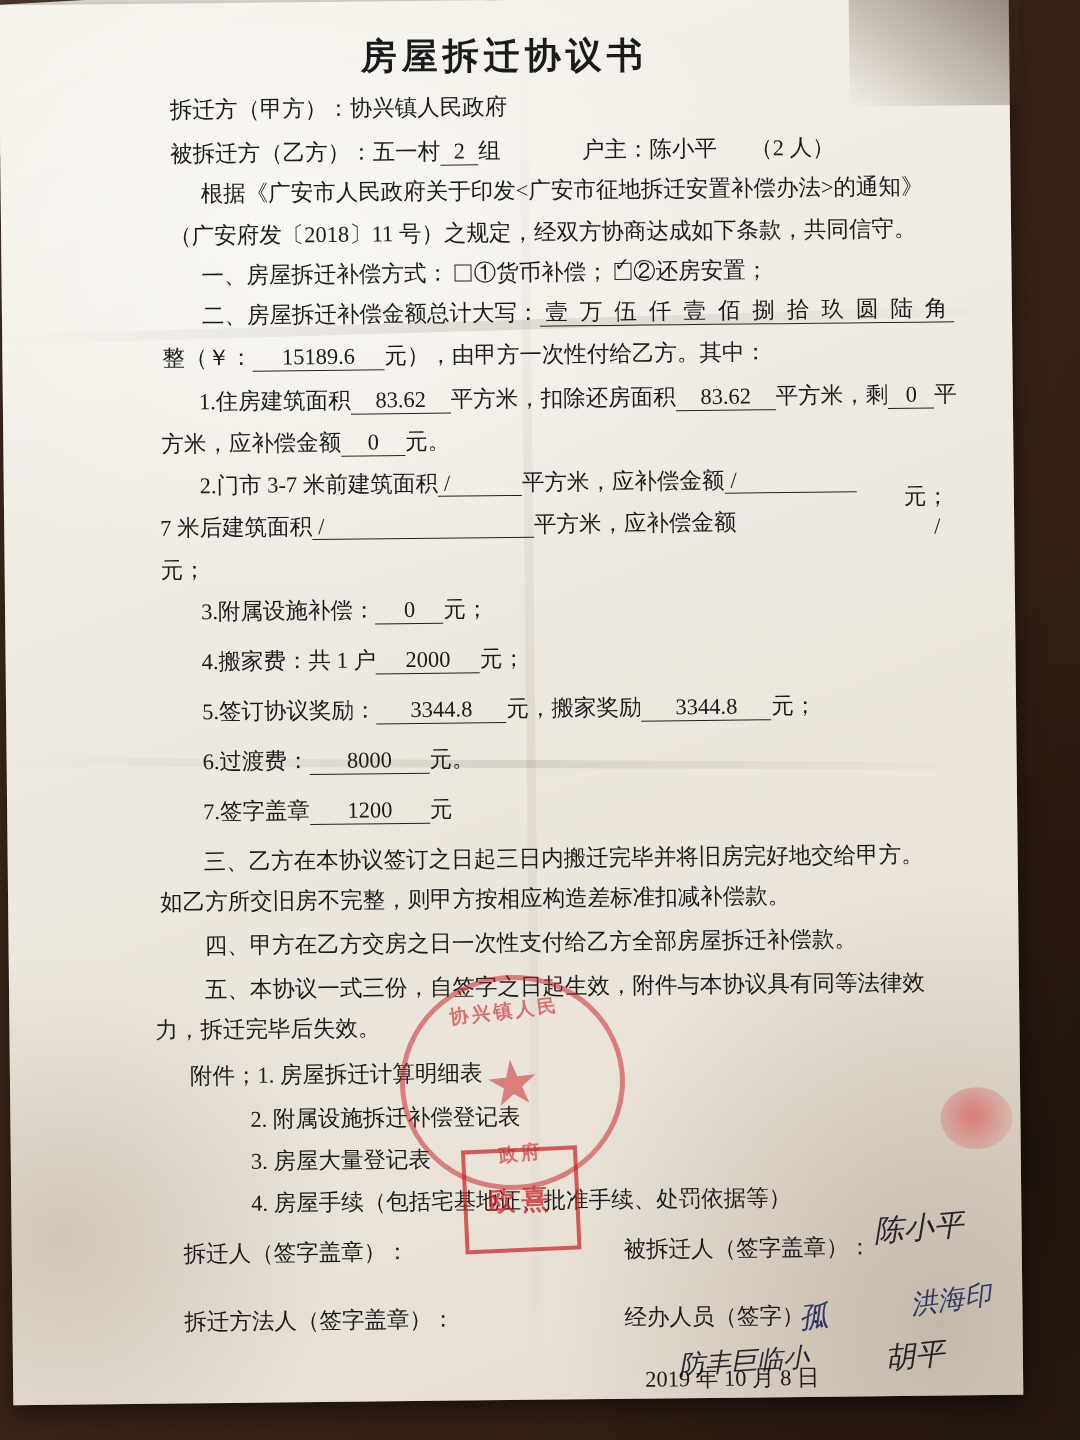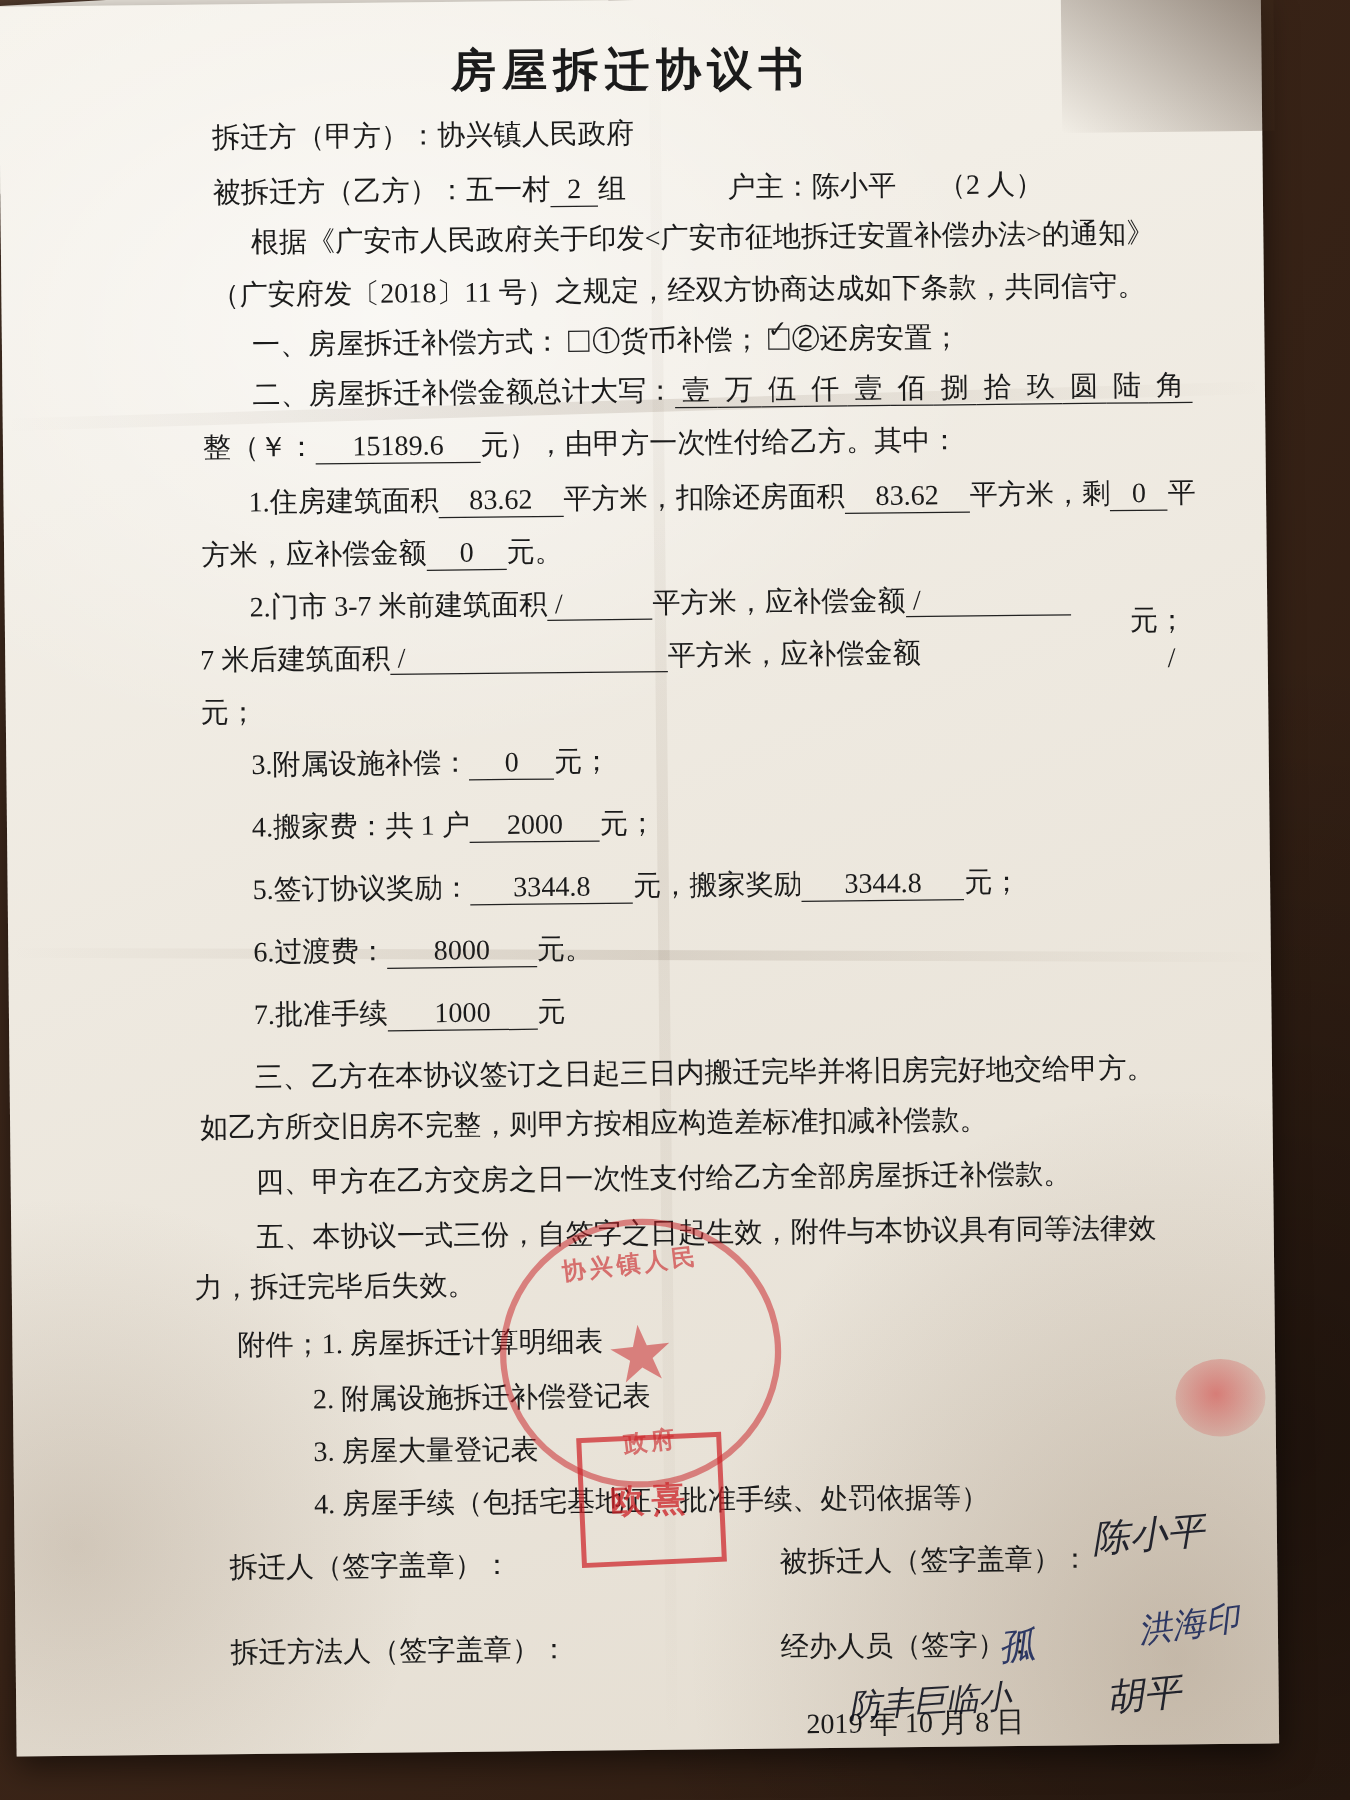--- a/index.html
+++ b/index.html
@@ -301,21 +301,21 @@
 
     <div class="ln" style="left:196px; top:698px;">
       <span>5.</span><span>签订协议奖励：</span><span class="fill" style="min-width:118px;">3344.8</span><span>元，搬家奖励</span><span class="fill" style="min-width:118px;">3344.8</span><span>元；</span>
     </div>
 
     <div class="ln" style="left:196px; top:748px;">
       <span>6.</span><span>过渡费：</span><span class="fill" style="min-width:108px;">8000</span><span>元。</span>
     </div>
 
     <div class="ln" style="left:196px; top:798px;">
-      <span>7.</span><span>批准手续</span><span class="fill" style="min-width:108px;">1000</span><span>元</span>
+      <span>7.</span><span>签字盖章</span><span class="fill" style="min-width:108px;">1200</span><span>元</span>
     </div>
 
     <div class="ln" style="left:196px; top:848px;">三、乙方在本协议签订之日起三日内搬迁完毕并将旧房完好地交给甲方。</div>
     <div class="ln" style="left:152px; top:888px;">如乙方所交旧房不完整，则甲方按相应构造差标准扣减补偿款。</div>
 
     <div class="ln" style="left:196px; top:932px;">四、甲方在乙方交房之日一次性支付给乙方全部房屋拆迁补偿款。</div>
 
     <div class="ln" style="left:196px; top:976px;">五、本协议一式三份，自签字之日起生效，附件与本协议具有同等法律效</div>
     <div class="ln" style="left:146px; top:1016px;">力，拆迁完毕后失效。</div>
 

